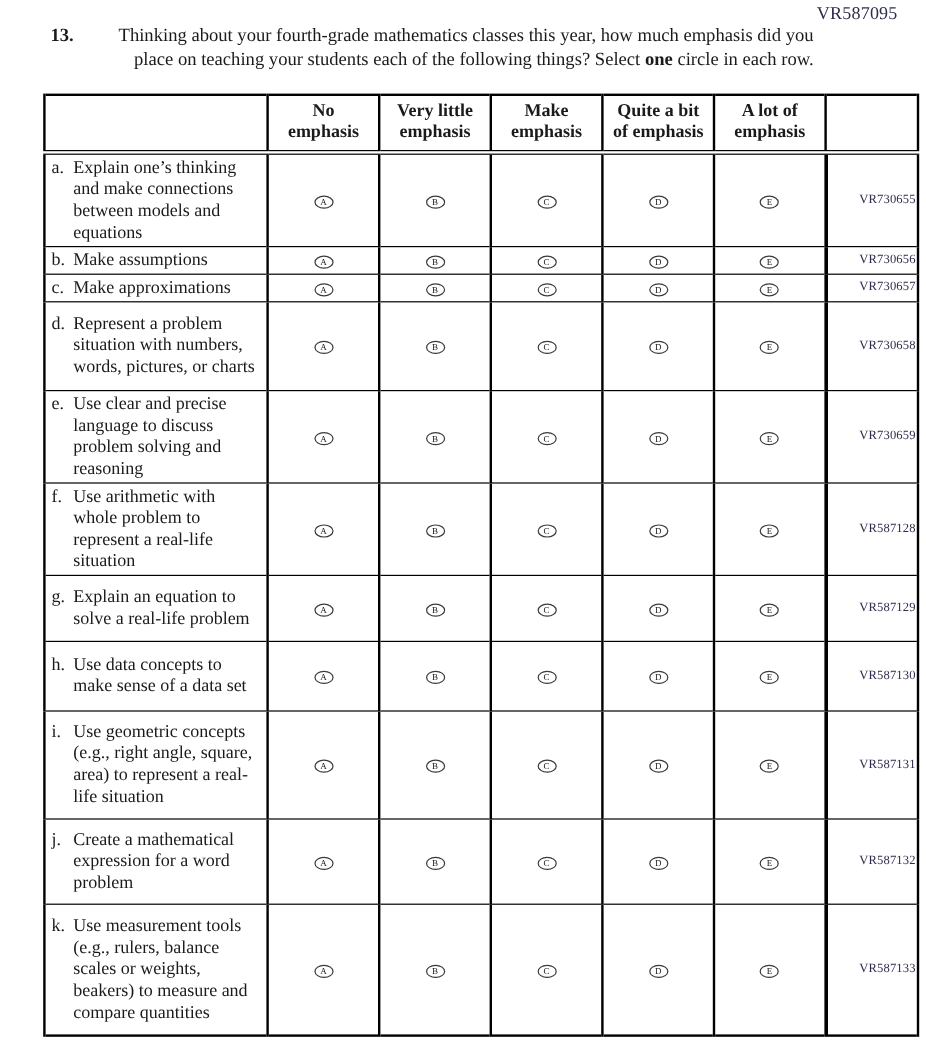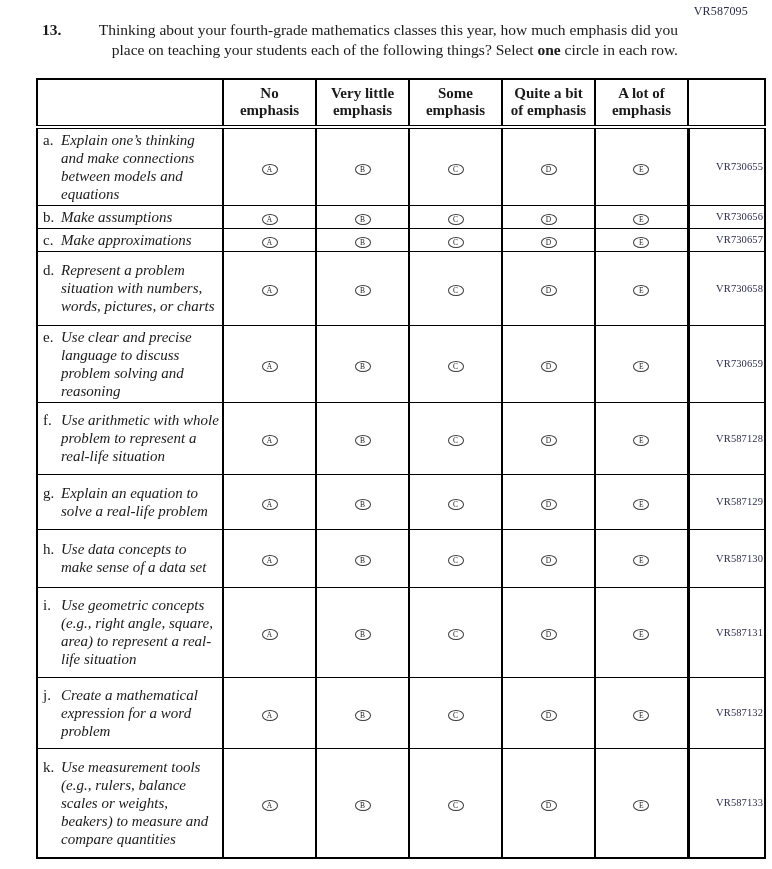--- a/index.html
+++ b/index.html
@@ -7,21 +7,21 @@
   body {
     width: 772px; height: 869px;
     background: #ffffff;
     position: relative;
     font-family: "Liberation Serif", "DejaVu Serif", serif;
     color: #1a1a1a;
   }
   .form-code {
     position: absolute;
     top: 4px; right: 24px;
-    font-size: 12px;
+    font-size: 15px;
     letter-spacing: 0.2px;
     color: #2d2d4d;
   }
   .question {
     display: flex;
     margin: 20px 40px 0 42px;
     font-size: 15.5px;
     line-height: 1.28;
   }
   .qnum { font-weight: bold; flex: 0 0 20px; margin-right: 12px; }
@@ -47,21 +47,21 @@
     text-align: center;
     border-bottom: 4px double #000;
     padding: 2px 1px;
     line-height: 1.15;
   }
   .grid thead th span { display: block; }
   .grid tbody td { border-top: 1.5px solid #000; }
   .label-cell { padding: 2px 3px 2px 5px; font-size: 15px; line-height: 1.2; }
   .cell-flex { display: flex; align-items: flex-start; }
   .row-letter { flex: 0 0 18px; }
-  .row-label { flex: 1; font-style: italic; }
+  .row-label { flex: 1; }
   .opt-cell { text-align: center; }
   .bubble {
     display: inline-flex;
     width: 16px; height: 11px;
     border: 1.2px solid #3a3a3a;
     border-radius: 50%;
     align-items: center;
     justify-content: center;
     font-size: 7.5px;
     line-height: 1;
@@ -117,21 +117,21 @@
         <th></th>
         <th>
           <span>No</span>
           <span>emphasis</span>
         </th>
         <th>
           <span>Very little</span>
           <span>emphasis</span>
         </th>
         <th>
-          <span>Some</span>
+          <span>Make</span>
           <span>emphasis</span>
         </th>
         <th>
           <span>Quite a bit</span>
           <span>of emphasis</span>
         </th>
         <th>
           <span>A lot of</span>
           <span>emphasis</span>
         </th>

